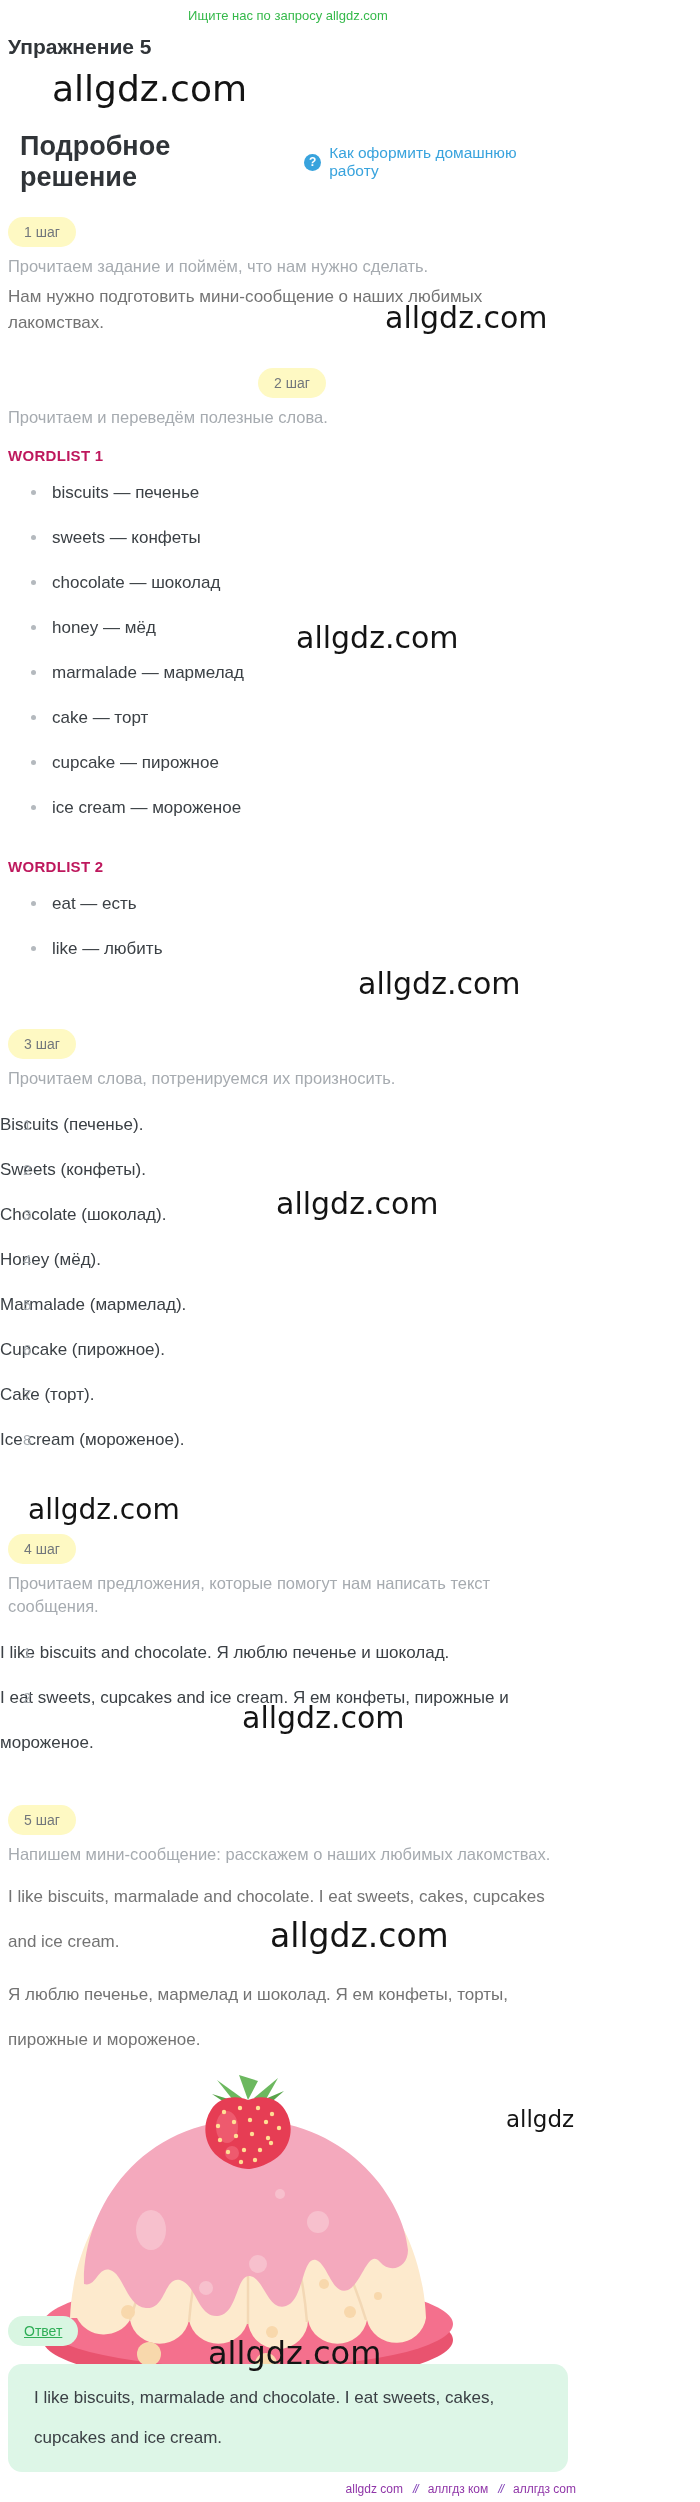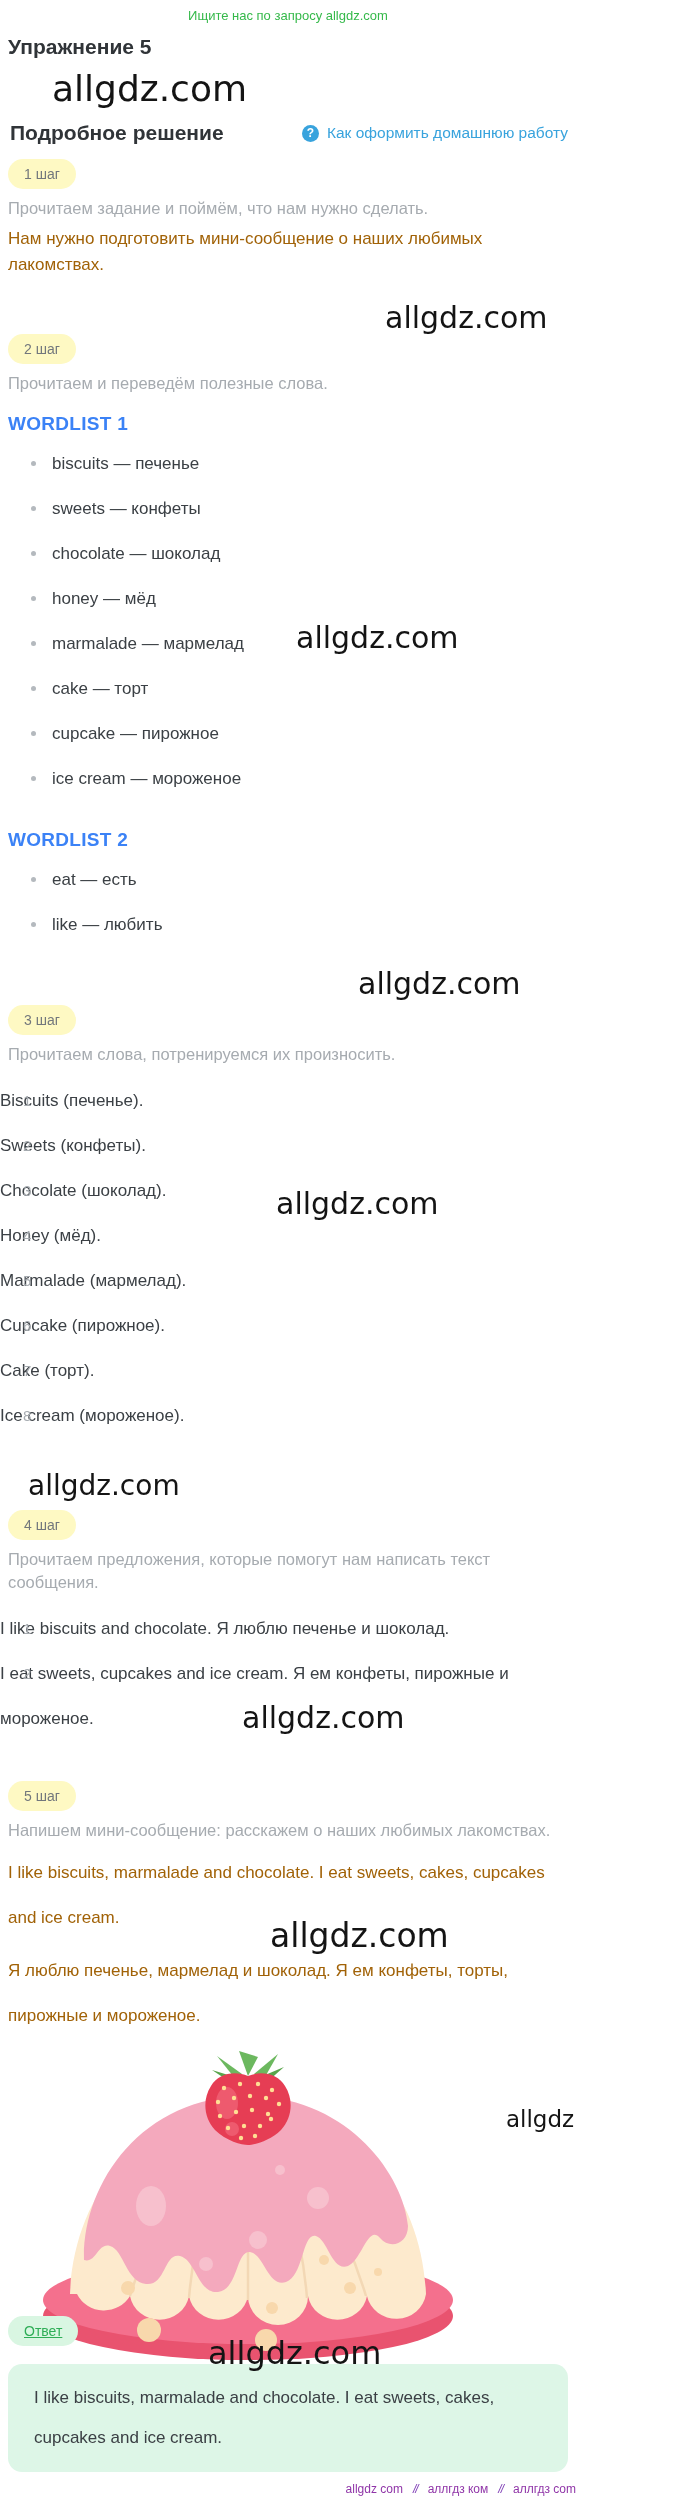--- a/index.html
+++ b/index.html
@@ -17,35 +17,35 @@
   .wm2 { left:385px; top:300px; font-size:30px; }
   .wm3 { left:296px; top:620px; font-size:30px; }
   .wm4 { left:358px; top:966px; font-size:30px; }
   .wm5 { left:276px; top:1186px; font-size:30px; }
   .wm7 { left:242px; top:1700px; font-size:30px; }
   .wm8 { left:270px; top:1916px; font-size:33px; }
   .wm9 { left:506px; top:2106px; font-size:23px; }
   .wm10 { left:208px; top:2334px; font-size:32px; }
 
   .heading-row { display:flex; justify-content:space-between; align-items:center; margin:8px 8px 0 8px; }
-  .heading { font-size:21px; font-weight:700; color:#303438; margin:2px; }
+  .heading { font-size:27px; font-weight:700; color:#303438; margin:12px; }
   .help { display:flex; gap:8px; align-items:center; color:#38a3dd; font-size:15.5px; text-decoration:none; cursor:pointer; }
   .qicon { width:17px; height:17px; border-radius:50%; background:#38a3dd; color:#fff; font-size:12px;
            font-weight:700; display:flex; align-items:center; justify-content:center; flex:0 0 17px; }
 
   .badge-row { margin-left:8px; }
   .badge { display:inline-block; background:#fef9c3; color:#72777c; font-size:14px; padding:7px 16px; border-radius:17px; }
-  .mt12 { margin-top:12px; } .mt36 { margin-top:56px; } .mt58 { margin-top:58px; }
+  .mt12 { margin-top:12px; } .mt36 { margin-top:32px;text-align:center; } .mt58 { margin-top:58px; }
   .mt6 { margin-top:6px; } .mt40 { margin-top:40px; }
 
   .desc { color:#a6abb0; font-size:16.5px; margin:8px 8px 0 8px; line-height:23px; }
-  .body-text { font-size:17px; color:#a16207; margin:6px 8px 0 8px; line-height:26px; }
+  .body-text { font-size:17px; color:#737373; margin:6px 8px 0 8px; line-height:26px; }
   .para { line-height:45px; max-width:664px; margin:8px 8px 0 8px; }
 
-  .wl-title { font-size:19px; font-weight:700; letter-spacing:.3px; color:#3b82f6; margin:18px 8px 0 8px; }
+  .wl-title { font-size:15px; font-weight:700; letter-spacing:.3px; color:#be185d; margin:18px 8px 0 8px; }
   ul.wl { list-style:none; margin:6px 0 0 0; padding:0; }
   ul.wl li { position:relative; padding-left:52px; line-height:45px; font-size:17px; }
   ul.wl li::before { content:""; position:absolute; left:31px; top:20px; width:5px; height:5px; border-radius:50%; background:#b4b9be; }
 
   ol.num { list-style:none; margin:12px 0 0 0; padding:0; counter-reset:n; }
   ol.num li { position:relative; line-height:45px; font-size:17px; counter-increment:n; max-width:596px; }
   ol.num li::before { content:counter(n); position:absolute; left:23px; top:0; color:#a6abb0; font-size:15px; }
 
   .figure { margin:10px 0 0 18px; width:460px; height:320px; }
 

